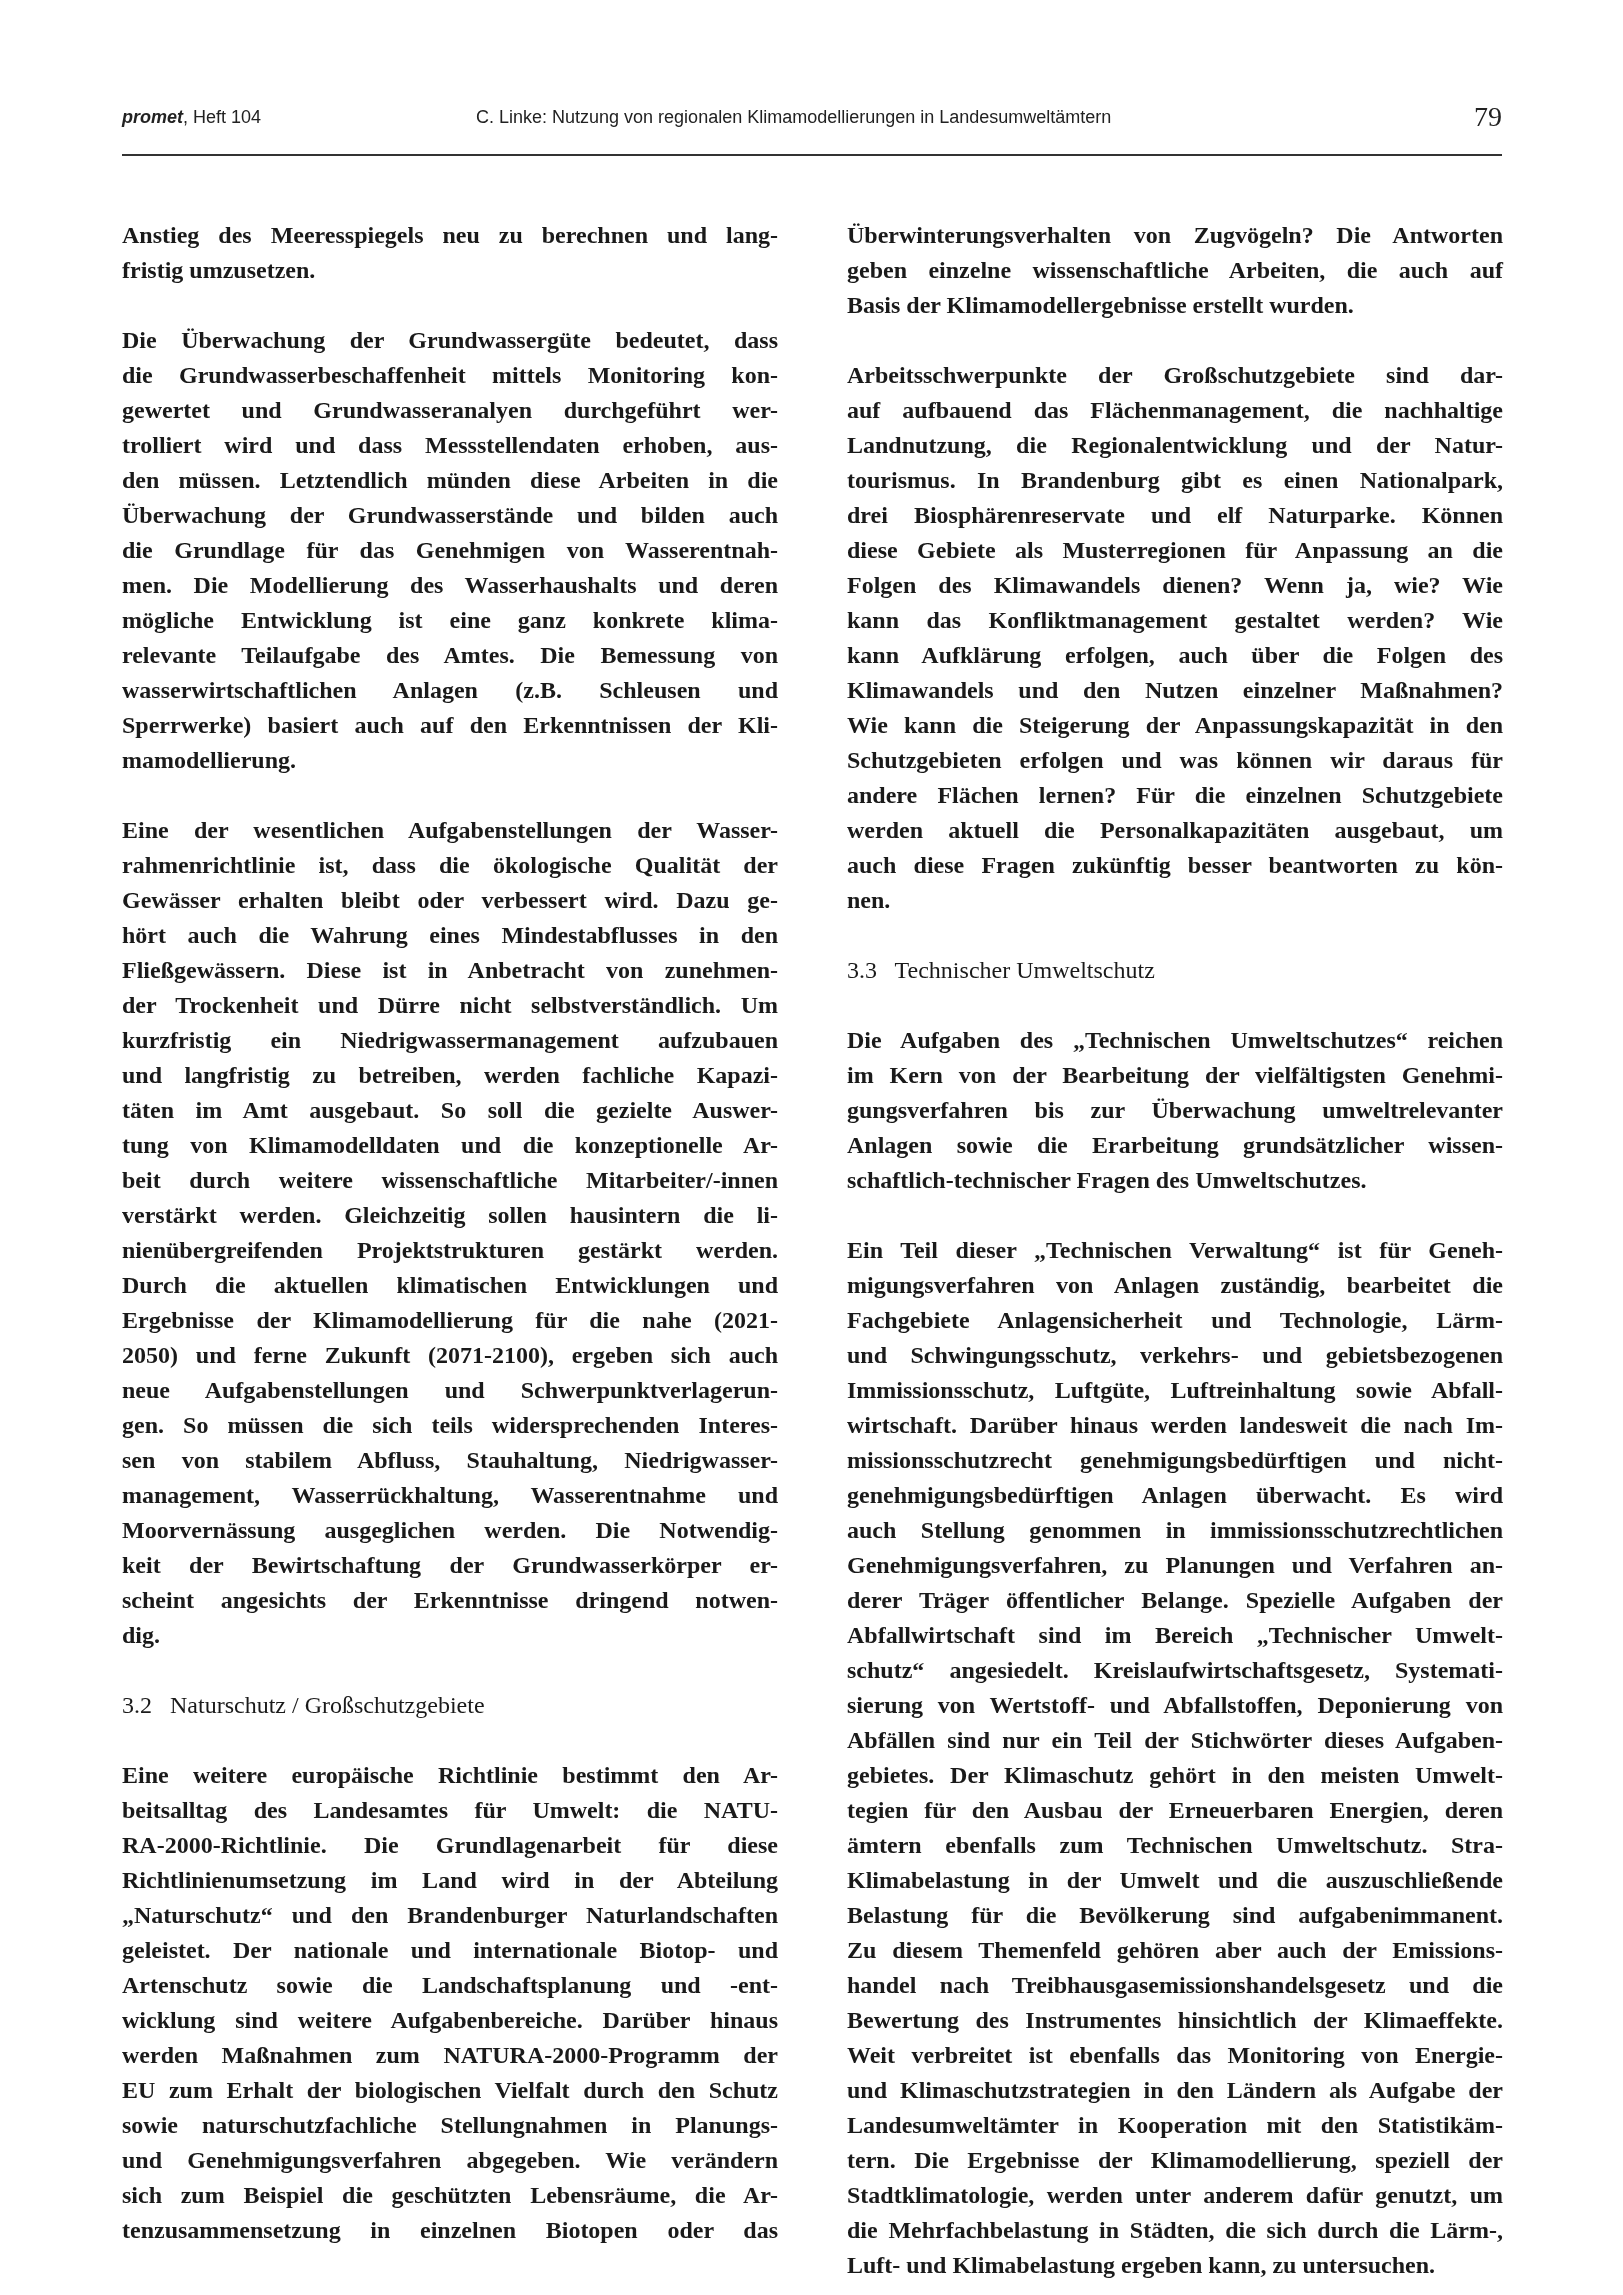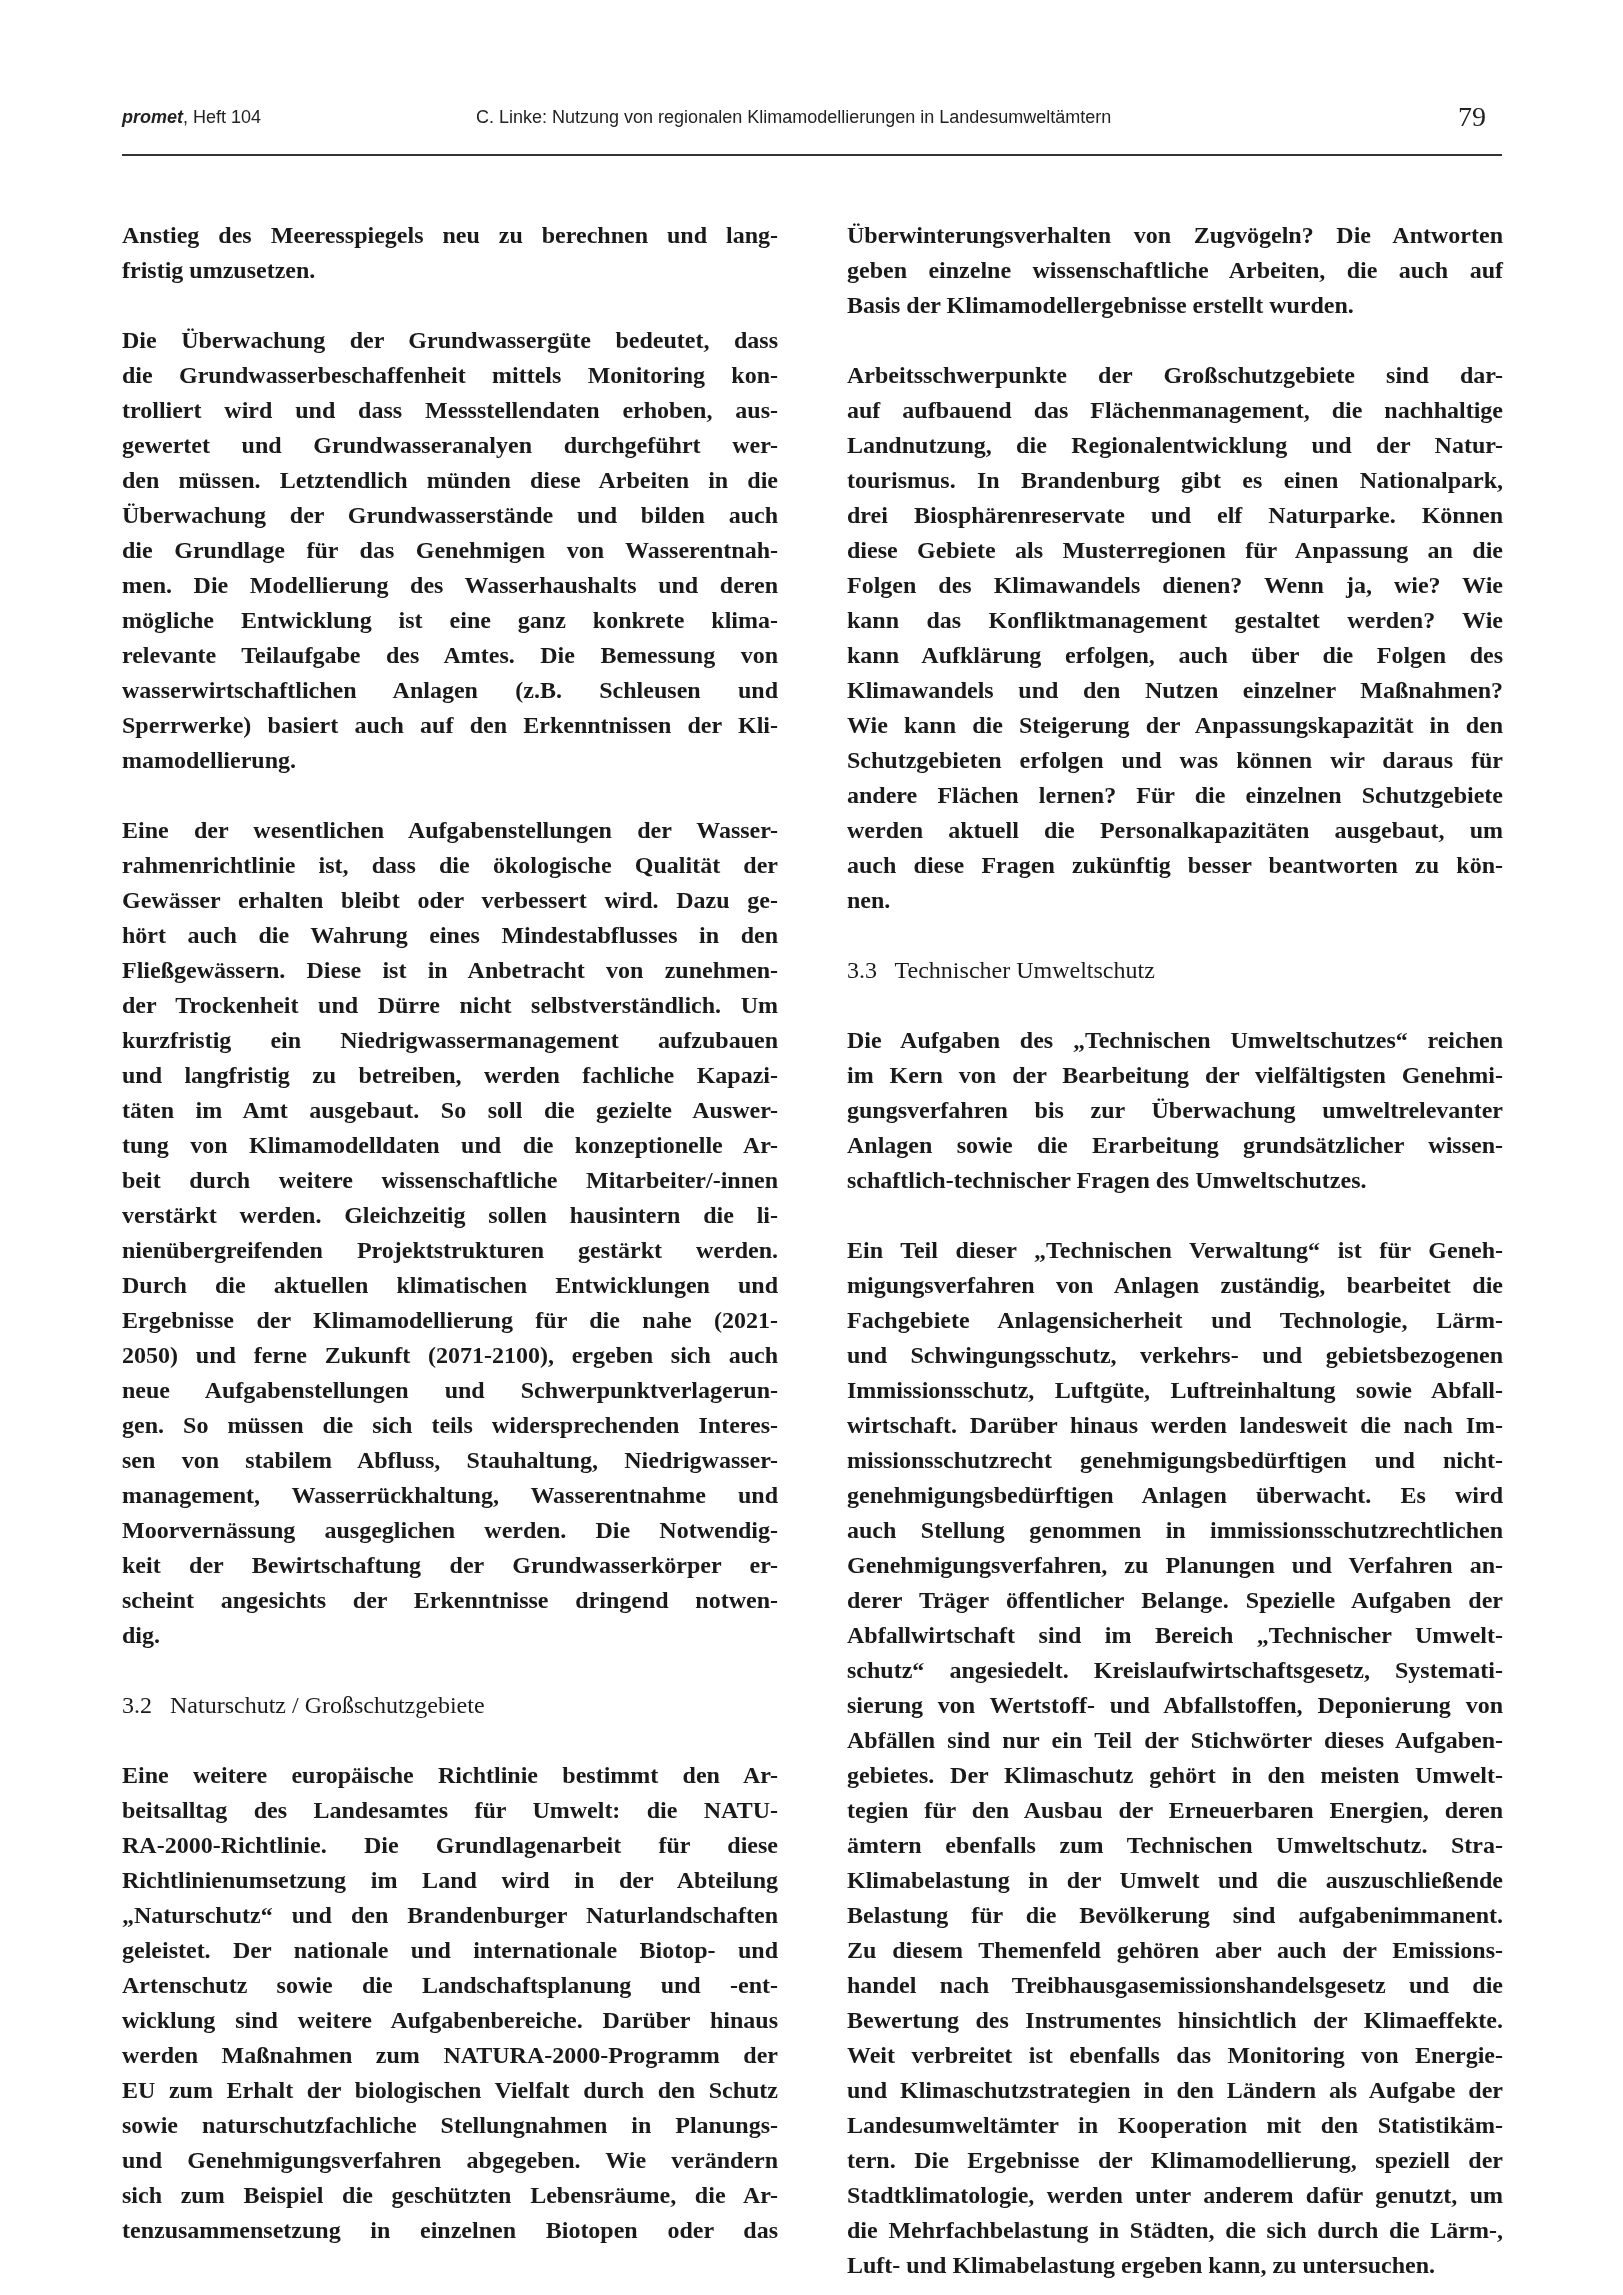--- a/index.html
+++ b/index.html
@@ -2,21 +2,21 @@
 <html style="font-size:13px"><head>
 <meta charset="utf-8">
 <style>
   html, body { margin:0; padding:0; background:#ffffff; }
   body { width:1623px; height:2295px; position:relative; overflow:hidden; color:#111; }
   .header { position:absolute; top:104px; left:122px; width:1380px; height:32px;
             font-family:"Liberation Sans", sans-serif; font-size:18px; color:#222; }
   .header .left { position:absolute; left:0; top:3.2px; }
   .header .left i { font-style:italic; font-weight:bold;margin-top:29px; }
   .header .center { position:absolute; left:354px; top:3.2px; }
-  .header .pagenum { position:absolute; right:16px; top:-3.2px; font-family:"Liberation Serif", serif; font-size:28px; }
+  .header .pagenum { position:absolute; right:0; top:-3.2px; font-family:"Liberation Serif", serif; font-size:28px; }
   .rule { position:absolute; top:154px; left:122px; width:1380px; height:2.4px; background:#333; }
   .col { position:absolute; top:218px; width:656px;
          font-family:"Liberation Serif", serif; font-size:24px; line-height:35px; color:#1a1a1a; }
   .col.left { left:122px; }
   .col.right { left:847px; }
   .para { margin:0 0 35px 0;font-weight:bold; }
   .para .ln { display:block; text-align:justify; text-align-last:justify; white-space:nowrap; height:35px; }
   .para .ln.last { text-align-last:left; }
   .heading { font-weight:normal; font-size:24px; margin:0 0 35px 0; height:35px; }
   .heading .num { display:inline-block; width:42px; }
@@ -32,22 +32,22 @@
 <div class="rule"></div>
 
 <div class="col left">
   <div class="para">
       <span class="ln">Anstieg des Meeresspiegels neu zu berechnen und lang-</span>
       <span class="ln last">fristig umzusetzen.</span>
     </div>
   <div class="para">
       <span class="ln">Die Überwachung der Grundwassergüte bedeutet, dass</span>
       <span class="ln">die Grundwasserbeschaffenheit mittels Monitoring kon-</span>
+      <span class="ln">gewertet und Grundwasseranalyen durchgeführt wer-</span>
       <span class="ln">trolliert wird und dass Messstellendaten erhoben, aus-</span>
-      <span class="ln">gewertet und Grundwasseranalyen durchgeführt wer-</span>
       <span class="ln">den müssen. Letztendlich münden diese Arbeiten in die</span>
       <span class="ln">Überwachung der Grundwasserstände und bilden auch</span>
       <span class="ln">die Grundlage für das Genehmigen von Wasserentnah-</span>
       <span class="ln">men. Die Modellierung des Wasserhaushalts und deren</span>
       <span class="ln">mögliche Entwicklung ist eine ganz konkrete klima-</span>
       <span class="ln">relevante Teilaufgabe des Amtes. Die Bemessung von</span>
       <span class="ln">wasserwirtschaftlichen Anlagen (z.B. Schleusen und</span>
       <span class="ln">Sperrwerke) basiert auch auf den Erkenntnissen der Kli-</span>
       <span class="ln last">mamodellierung.</span>
     </div>

